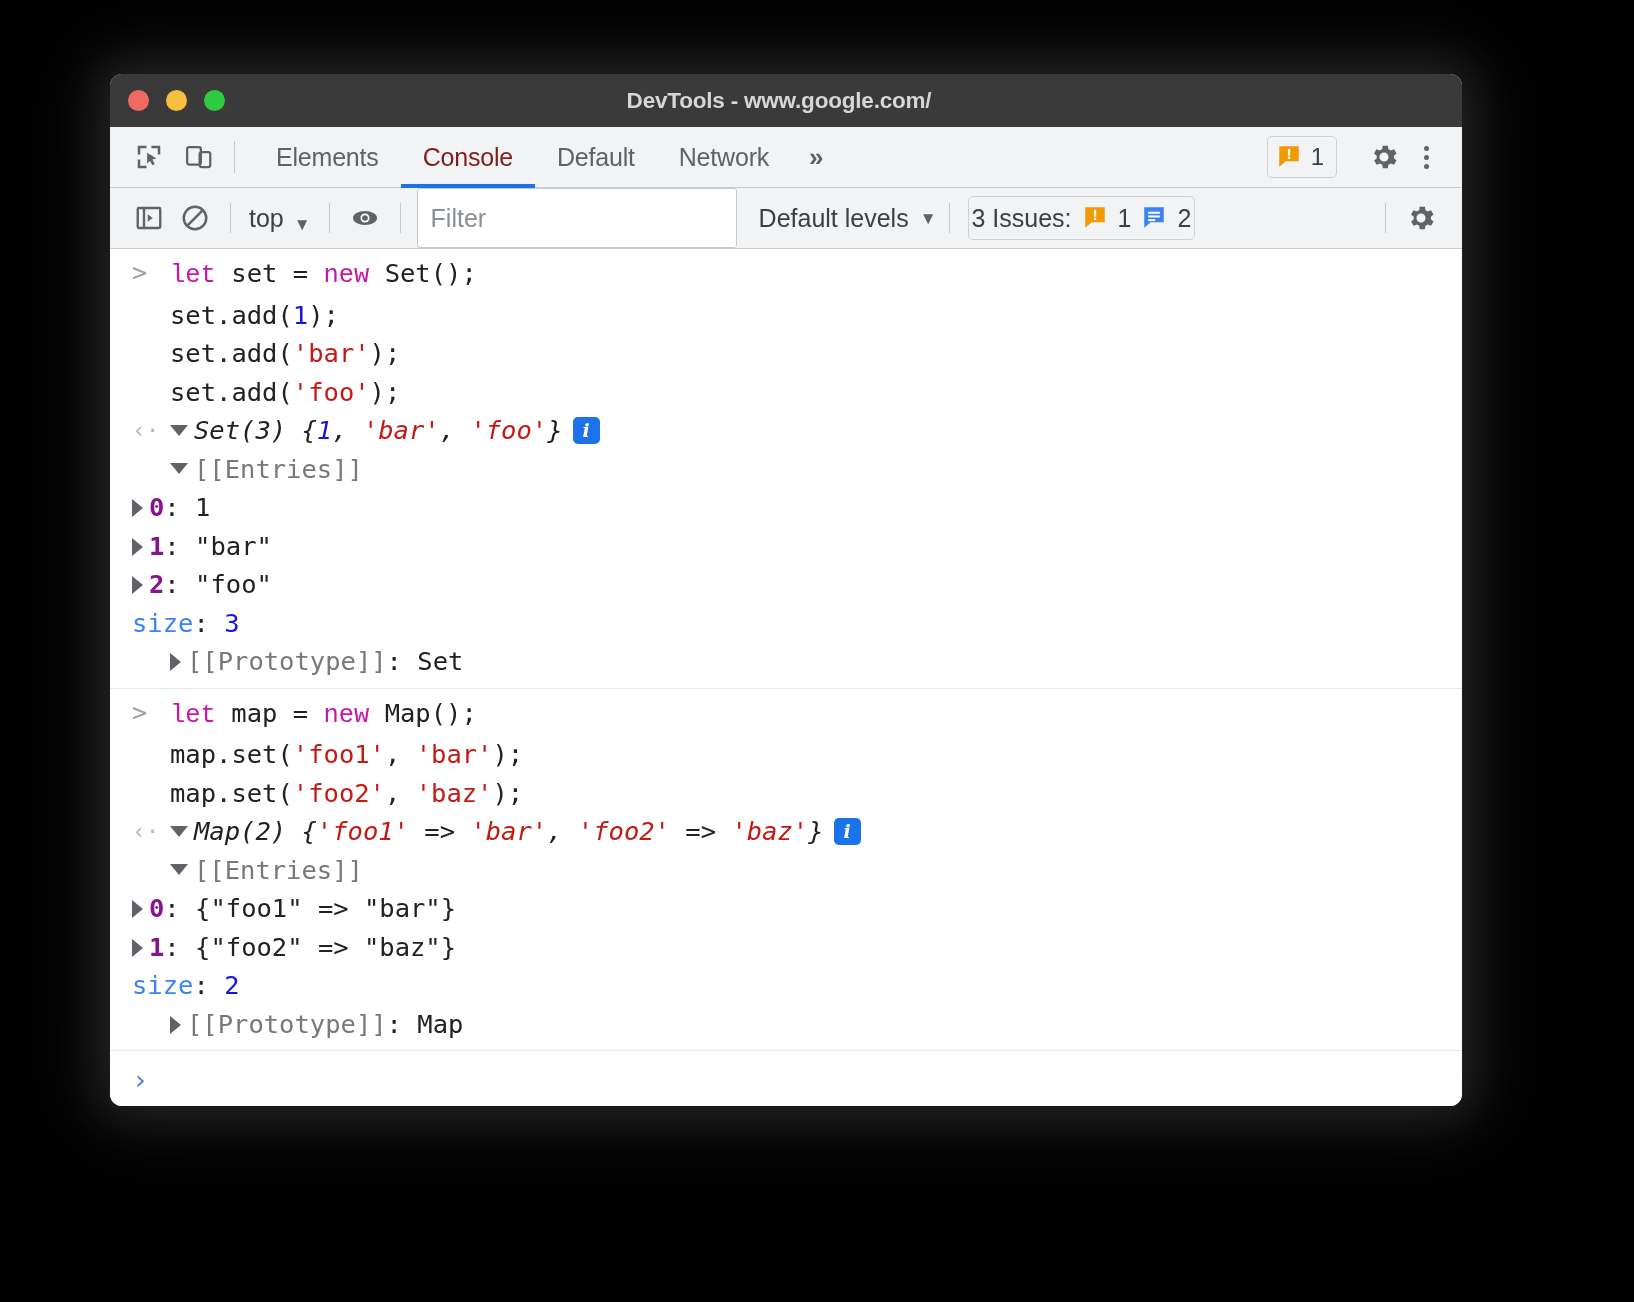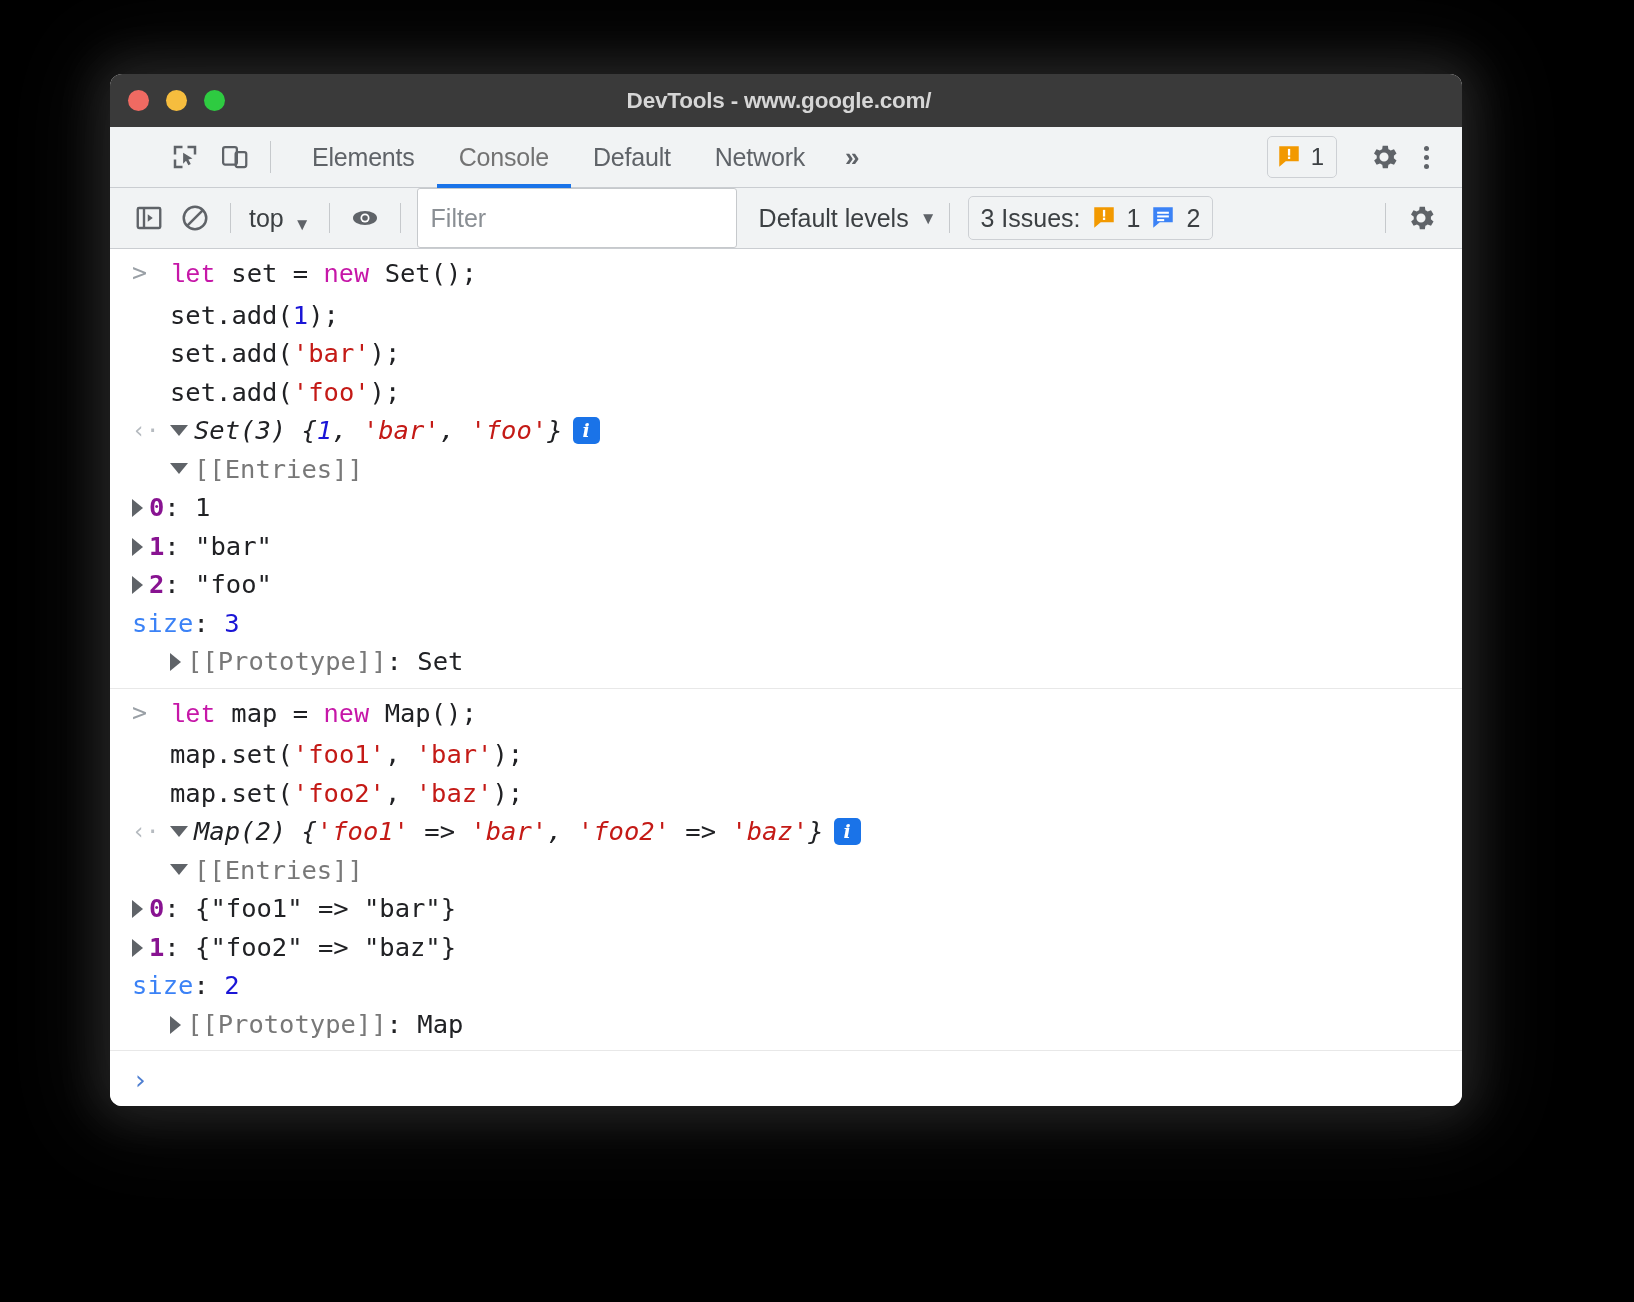--- a/index.html
+++ b/index.html
@@ -44,38 +44,37 @@
   }
 
   
   .tabbar {
     height: 61px;
     background: #f1f3f4;
     border-bottom: 1px solid #cacdd1;
     display: flex;
     align-items: stretch;
     position: relative;
-    padding-left: 36px;
   }
   .tb-icons { display: flex; align-items: center; gap: 6px; padding-left: 17px; }
   .tb-iconbtn {
     width: 44px; height: 44px;
     display: flex; align-items: center; justify-content: center;
     border-radius: 4px;
   }
   .vsep { width: 1px; background: #c6c9cc; margin: 14px 13px; }
   .tabs { display: flex; align-items: stretch; margin-left: 6px; }
   .tab {
     display: flex; align-items: center;
     padding: 0 22px;
     font-size: 25px; color: #5f6368;
     position: relative;
     letter-spacing: -0.2px;
   }
-  .tab.active { color: #737373; }
+  .tab.active { color: #7f1d1d; }
   .tab.active::after {
     content: ""; position: absolute;
     left: 0; right: 0; bottom: -1px; height: 4px;
     background: #1a73e8;
   }
   .tb-more {
     display: flex; align-items: center; padding: 0 18px;
     color: #5f6368; font-size: 26px; font-weight: bold;
   }
   .tb-right {
@@ -125,21 +124,21 @@
     margin-left: 4px;
   }
   .levels {
     display: flex; align-items: center; gap: 11px;
     font-size: 25px; color: #3c4043;
     margin-left: 22px;
   }
   .issues-chip {
     display: flex; align-items: center; gap: 10px;
     border: 1px solid #cdd0d4; border-radius: 5px;
-    padding: 4px 12px;
+    padding: 4px 3px;
     height: 44px;
     font-size: 25px; color: #3c4043;
     margin-left: 6px;
   }
   .issues-chip .num { font-size: 25px; color: #3c4043; }
   .fb-right { margin-left: auto; display: flex; align-items: center; padding-right: 18px; }
 
   
   .console {
     background: #ffffff;

